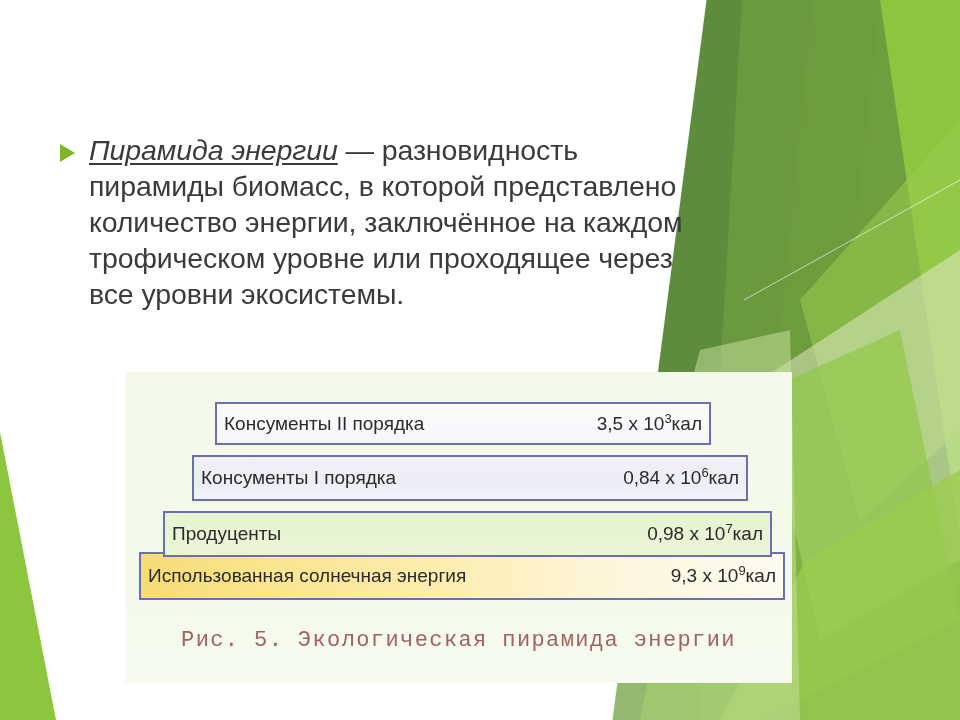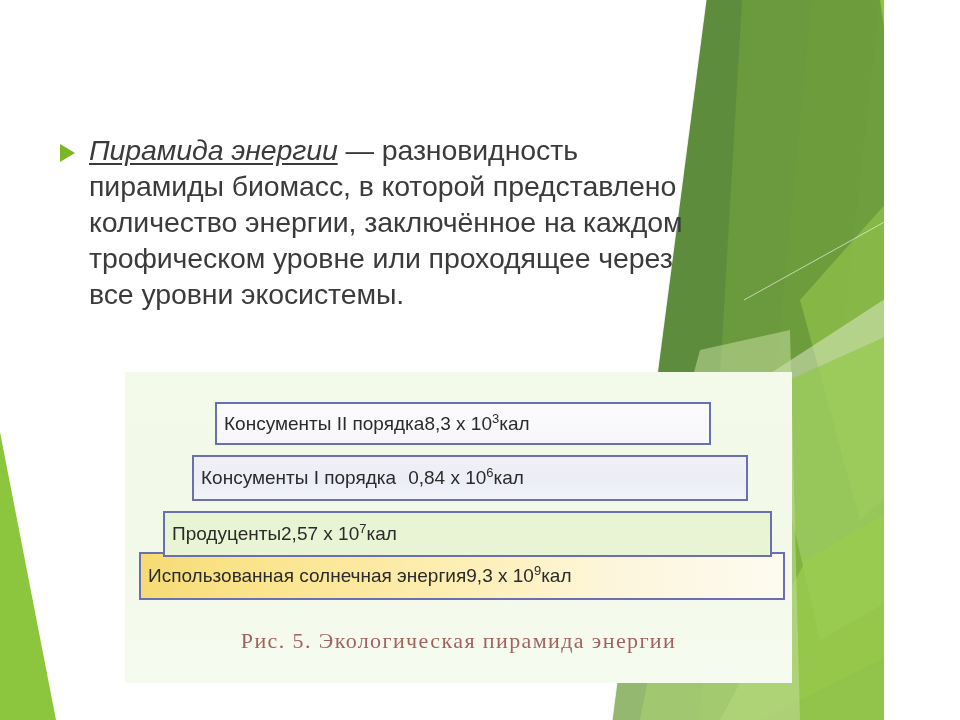--- a/index.html
+++ b/index.html
@@ -5,21 +5,21 @@
 <style>
   html,body{margin:0;padding:0;}
   body{
     width:960px;height:720px;
     background:#ffffff;
     font-family:"Liberation Sans","DejaVu Sans",sans-serif;
     overflow:hidden;
   }
   .slide{
     position:relative;
-    width:884px;height:720px;
+    width:960px;height:720px;
     background:#ffffff;
     overflow:hidden;
   }
   
   .bg-decor{
     position:absolute;inset:0;
     width:960px;height:720px;
     pointer-events:none;
   }
   
@@ -66,21 +66,21 @@
     position:absolute;
     left:0; top:0;
     width:667px; height:265px;
   }
   .tier{
     position:absolute;
     box-sizing:border-box;
     border:2px solid #6a6fb2;
     display:flex;
     align-items:center;
-    justify-content:flex-start;
+    justify-content:space-between;
     padding:0 7px;
     font-size:19px;
     color:#2b2b2b;
     white-space:nowrap;
   }
   .tier .tier-label{ font-size:19px; }
   .tier .tier-value{ font-size:19px; }
   .tier-value sup{
     font-size:13px;
     vertical-align:super;
@@ -112,21 +112,21 @@
     z-index:1;
   }
   .figure-caption{
     position:absolute;
     left:0; top:256px;
     width:667px;
     text-align:center;
     font-size:22px;
     letter-spacing:1.4px;
     color:#a2625f;
-    font-family:Liberation Serif, serif;
+    font-family:Liberation Mono, monospace;
   }
 </style>
 </head>
 <body>
 
 <div class="slide">
 
   <svg class="bg-decor" viewBox="0 0 960 720" preserveAspectRatio="none" aria-hidden="true">
 
     <polygon points="0,432 56,720 0,720" fill="#8cc63e"></polygon>
@@ -157,31 +157,31 @@
       <div class="bullet-marker"></div>
       <div class="para"><span class="term">Пирамида энергии</span><span> — разновидность пирамиды биомасс, в которой представлено количество энергии, заключённое на каждом трофическом уровне или проходящее через все уровни экосистемы.</span></div>
     </div>
   </div>
 
   <div class="figure-panel">
     <div class="pyramid">
 
       <div class="tier tier-1">
         <span class="tier-label">Консументы II порядка</span>
-        <span class="tier-value"><span>8,3 x 10</span><sup>3</sup><span>кал</span></span>
+        <span class="tier-value"><span>3,5 x 10</span><sup>3</sup><span>кал</span></span>
       </div>
 
       <div class="tier tier-2">
         <span class="tier-label">Консументы I порядка</span>
         <span class="tier-value"><span>0,84 x 10</span><sup>6</sup><span>кал</span></span>
       </div>
 
       <div class="tier tier-3">
         <span class="tier-label">Продуценты</span>
-        <span class="tier-value"><span>2,57 x 10</span><sup>7</sup><span>кал</span></span>
+        <span class="tier-value"><span>0,98 x 10</span><sup>7</sup><span>кал</span></span>
       </div>
 
       <div class="tier tier-4">
         <span class="tier-label">Использованная солнечная энергия</span>
         <span class="tier-value"><span>9,3 x 10</span><sup>9</sup><span>кал</span></span>
       </div>
 
     </div>
     <div class="figure-caption">Рис. 5. Экологическая пирамида энергии</div>
   </div>

